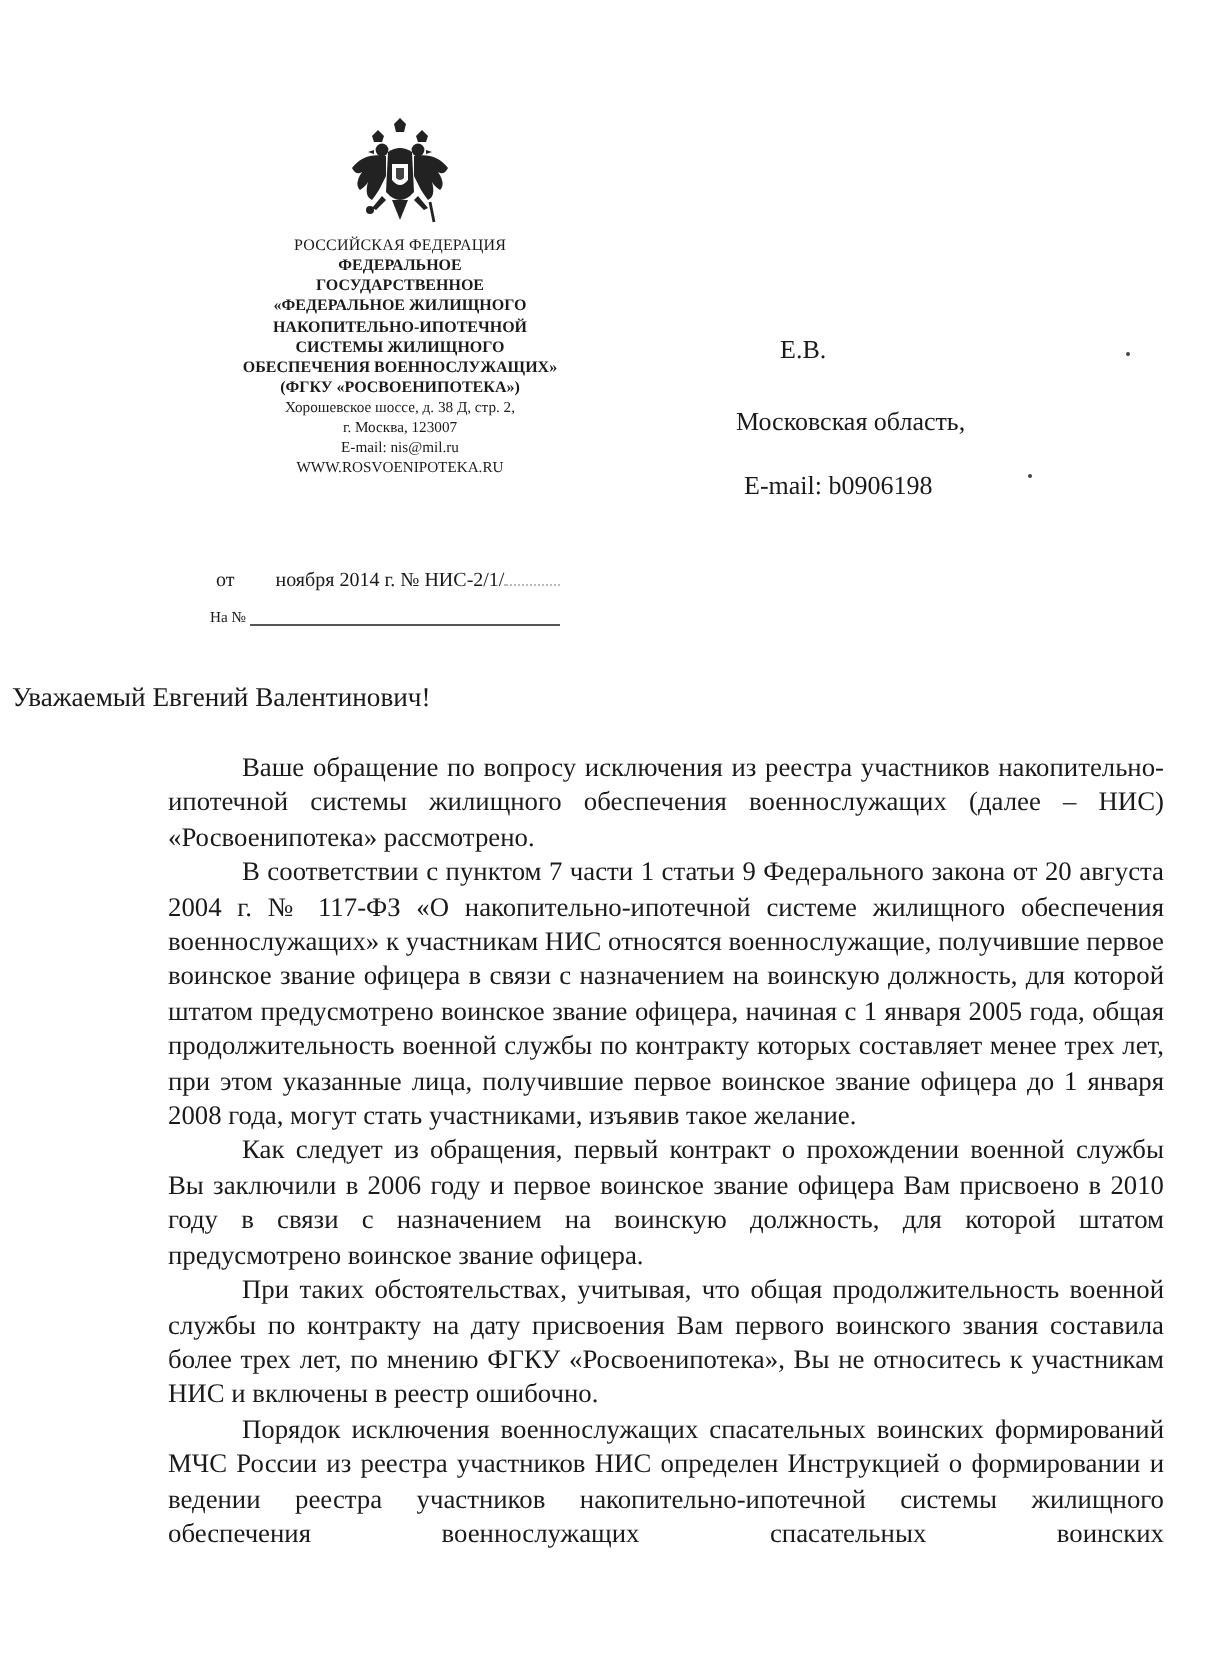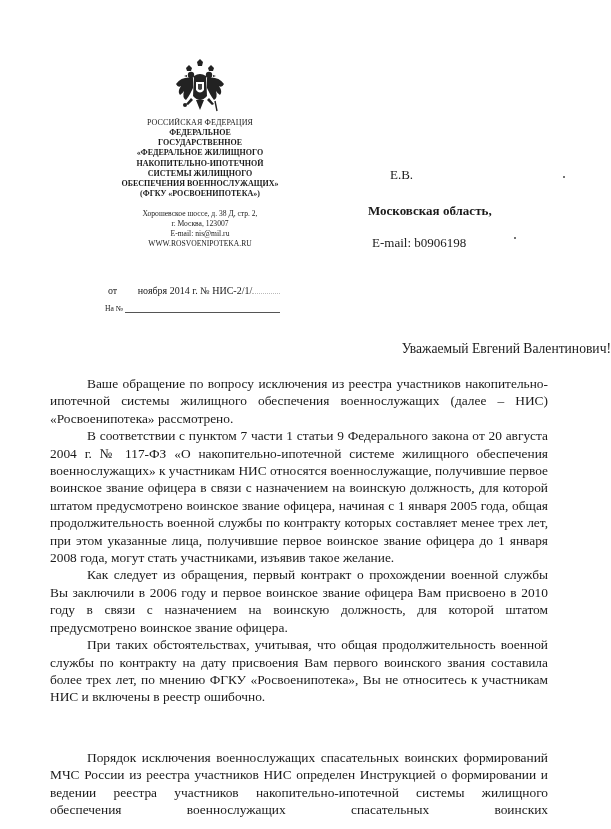--- a/index.html
+++ b/index.html
@@ -15,52 +15,52 @@
     .emblem { display: block; margin: 0 auto; width: 56px; height: 60px; }
     .country {
       font-size: 8px; letter-spacing: 0.1px; margin-top: 0px;
       line-height: 10px;
     }
     .org {
       font-size: 8px; font-weight: bold; line-height: 10.2px;
     }
     .org div { white-space: nowrap; }
     .address {
-      margin-top: 10px; font-size: 7.6px; line-height: 9.8px;
+      font-size: 7.6px; line-height: 9.8px;
     }
     .address div { white-space: nowrap; }
     .outgoing {
       position: absolute; left: 108px; top: 285px; font-size: 10px; white-space: nowrap;
       width: 200px;
     }
     .outgoing .blur { display: inline-block; width: 18px; height: 6px; }
     .outgoing .blur2 { display: inline-block; width: 28px; border-bottom: 1px dotted #bbb; height: 6px; }
     .ref-line {
       position: absolute; left: 105px; top: 304px; font-size: 7.6px; white-space: nowrap;
     }
     .ref-line .underline {
       display: inline-block; width: 155px; border-bottom: 1px solid #555; height: 8px; vertical-align: bottom; margin-left: 2px;
     }
     .recipient {
       position: absolute; left: 368px; top: 133px; font-size: 13px; line-height: 16px;
     }
     .recipient .name { position: absolute; left: 22px; top: 18px; white-space: nowrap; margin-top: 16px; }
-    .recipient .region { position: absolute; left: 0; top: 70px; white-space: nowrap; font-weight: bold; }
+    .recipient .region { position: absolute; left: 0; top: 70px; white-space: nowrap; }
     .recipient .email { position: absolute; left: 4px; top: 102px; white-space: nowrap; }
     .speck { position: absolute; width: 2px; height: 2px; background: #444; border-radius: 1px; }
     .salutation {
-      position: absolute; left: 0; width: 611px; top: 341px; text-align: right;
-      font-size: 13.6px; padding-left: 19px; box-sizing: border-box;
+      position: absolute; left: 0; width: 611px; top: 341px; text-align: left;
+      font-size: 13.6px; padding-left: 6px; box-sizing: border-box;
     }
     .body-text {
-      position: absolute; left: 50px; top: 375px; width: 498px;
+      position: absolute; left: 84px; top: 375px; width: 498px;
       font-size: 13.4px; line-height: 17.4px; text-align: justify;
     }
     .body-text p { margin: 0; text-indent: 37px; }
-    .body-text p.last { text-align-last: justify; margin-top: 43px; }
+    .body-text p.last { text-align-last: justify; }
   </style>
 </head>
 <body>
 
 <div class="letterhead">
   <svg class="emblem" viewBox="0 0 56 60">
 
     <path d="M25 4 l3 -3 l3 3 l-1 4 h-4 z" fill="#222"></path>
     <path d="M14 10 l3 -3 l3 3 l-1 3 h-4 z" fill="#222"></path>
     <path d="M36 10 l3 -3 l3 3 l-1 3 h-4 z" fill="#222"></path>

